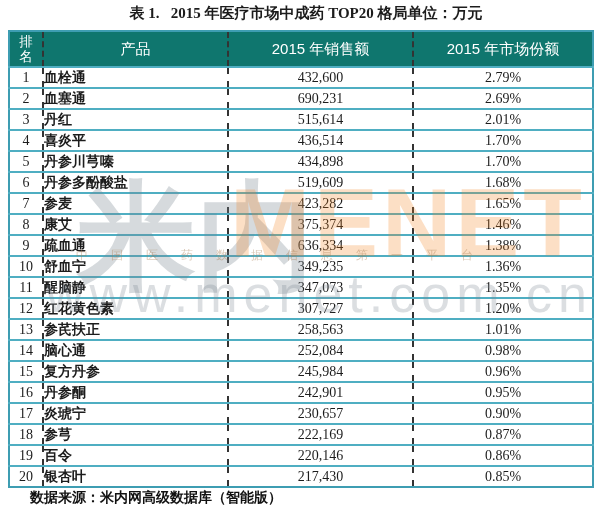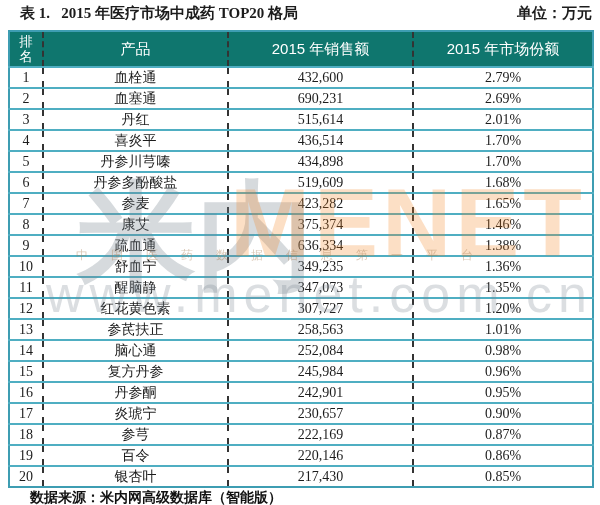--- a/index.html
+++ b/index.html
@@ -4,21 +4,21 @@
 <style>
   html, body { margin:0; padding:0; }
   body {
     width:600px; height:505px; position:relative; overflow:hidden;
     background:#ffffff;
     font-family:"Liberation Serif","DejaVu Serif",serif;
     color:#1c1c1c;
   }
   .titlebar {
     position:absolute; top:4px; left:20px; right:8px;
-    display:flex; justify-content:space-between; align-items:baseline;
+    display:flex; justify-content:center; align-items:baseline;
     font-weight:bold; font-size:15px; white-space:pre;
   }
   .data-table {
     position:absolute; top:30px; left:8px; width:584px;
     border-collapse:collapse; table-layout:fixed;
     border:2px solid #3E9DB2;
   }
   .data-table th, .data-table td { box-sizing:border-box; padding:0; }
   thead th {
     background:#0f766e; color:#ffffff;
@@ -29,21 +29,21 @@
   th.c-rank { font-size:13.5px; }
   th.c-rank .stack {
     display:inline-block; width:15px; word-break:break-all; line-height:15px;
   }
   tbody td {
     height:19px; line-height:19px; font-size:14px;
     border-bottom:2px solid #4FAEC2; background:#ffffff;
     text-align:center; vertical-align:middle;
   }
   tbody tr:last-child td { border-bottom:none;margin-top:8px; }
-  .c-prod-td { text-align:center; padding-left:8px; }
+  .c-prod-td { text-align:left; padding-left:8px;font-weight:bold; }
   .v-sep { border-left:2px dashed #333333; }
   .col-rank { width:34px; } .col-prod { width:185px; }
   .col-sales { width:185px; } .col-share { width:180px; }
   .source-note {
     position:absolute; top:489px; left:30px;
     font-weight:bold; font-size:14px; color:#111111;
   }
   .wm { position:absolute; pointer-events:none; z-index:5; white-space:nowrap; }
   .wm-logo-cn {
     left:78px; top:158px; font-size:118px; font-weight:bold;

